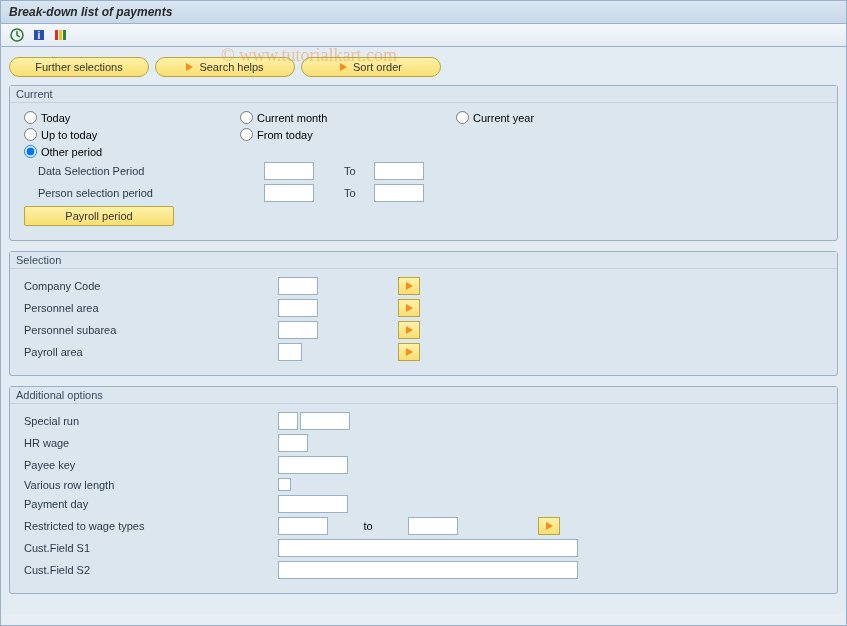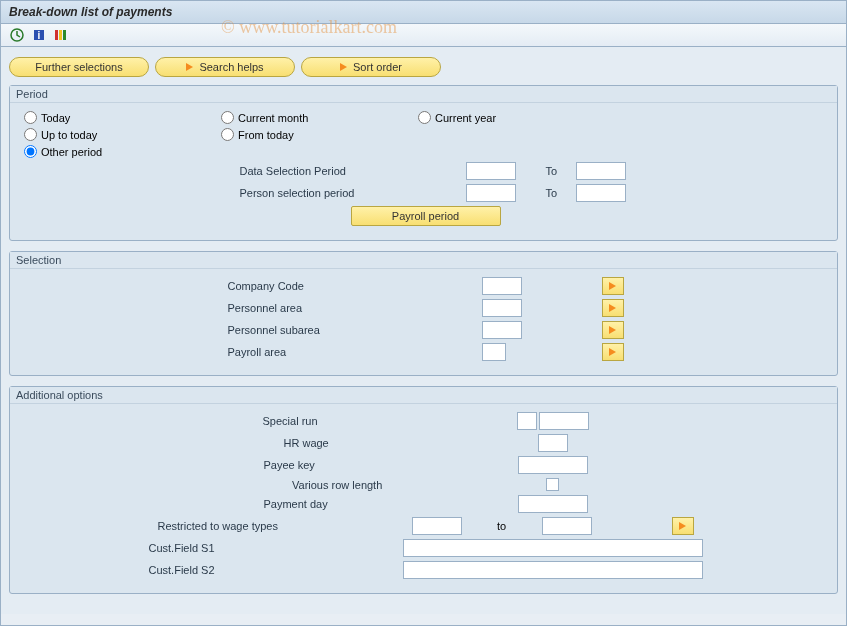--- a/index.html
+++ b/index.html
@@ -70,24 +70,24 @@
   .group-title {
     position: relative;
     top: 0;
     padding: 2px 6px;
     font-size: 11px;
     color: #3a4b5c;
     background: #dbe6ef;
     border-bottom: 1px solid #c3d2df;
   }
   .group-body { padding: 8px 10px 10px 14px; }
-  .radio-row { display: flex; gap: 57px; margin-bottom: 4px; align-items: center; }
+  .radio-row { display: flex; gap: 76px; margin-bottom: 4px; align-items: center; }
   .radio-item { display: flex; align-items: center; gap: 4px; min-width: 140px; }
   .radio-item input { margin: 0; }
-  .field-row { display: flex; align-items: center; margin-bottom: 4px; justify-content: center; }
+  .field-row { display: flex; align-items: center; margin-bottom: 4px; }
   .field-label { width: 240px; padding-left: 14px; color: #2a3a4a; }
   .field-label.noindent { padding-left: 0; width: 254px; }
   .txt {
     border: 1px solid #9ab0c6;
     background: #fff;
     height: 18px;
     padding: 0 3px;
     font-size: 11px;
   }
   .txt.w50 { width: 50px; }
@@ -100,21 +100,21 @@
     background: linear-gradient(#fff1a8, #f8df72);
     border: 1px solid #b9a641;
     width: 22px; height: 18px;
     display: inline-flex; align-items: center; justify-content: center;
     cursor: pointer;
     margin-left: 40px;
   }
   .chk { width: 13px; height: 13px; border: 1px solid #9ab0c6; background: #fff; }
   .watermark {
     position: absolute;
-    top: 16px; left: 220px;
+    top: 44px; left: 220px;
     color: rgba(230,150,70,0.5);
     font-size: 18px;
     font-family: Georgia, serif;
     pointer-events: none;
   }
   .sel-grid .field-row .field-label { width: 254px; padding-left: 0; }
   .sel-grid .field-row .txt { width: 40px; }
   .sel-grid .sel-arrow-btn { margin-left: 80px; }
 </style>
 </head>
@@ -156,21 +156,21 @@
         <span class="arrow-orange"></span>
         <span>Search helps</span>
       </button>
     <button class="sap-btn small">
         <span class="arrow-orange"></span>
         <span>Sort order</span>
       </button>
   </div>
 
   <div class="group">
-    <div class="group-title">Period</div>
+    <div class="group-title">Current</div>
     <div class="group-body">
       <div class="radio-row">
         <label class="radio-item">
             <input type="radio" name="period" style="">
             <span>Today</span>
           </label>
         <label class="radio-item">
             <input type="radio" name="period" style="">
             <span>Current month</span>
           </label>

